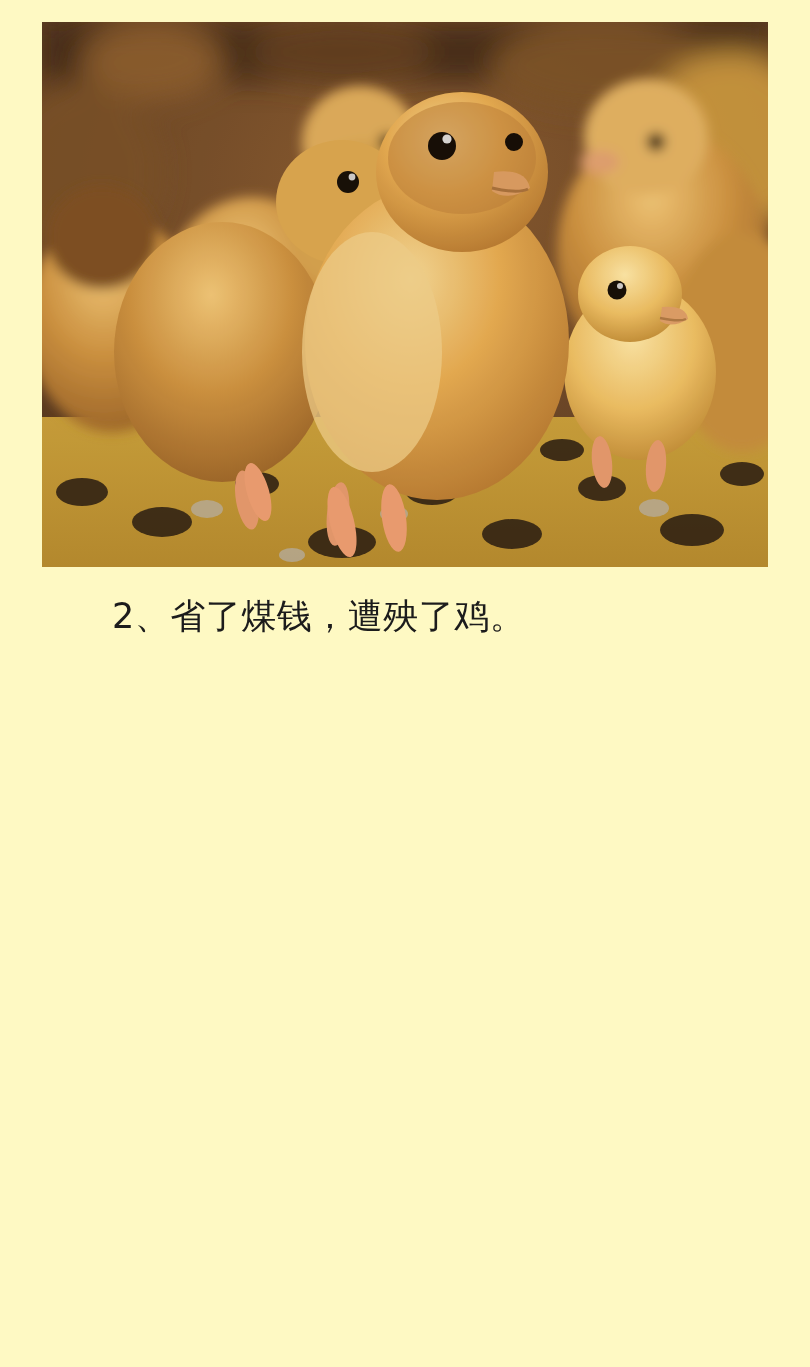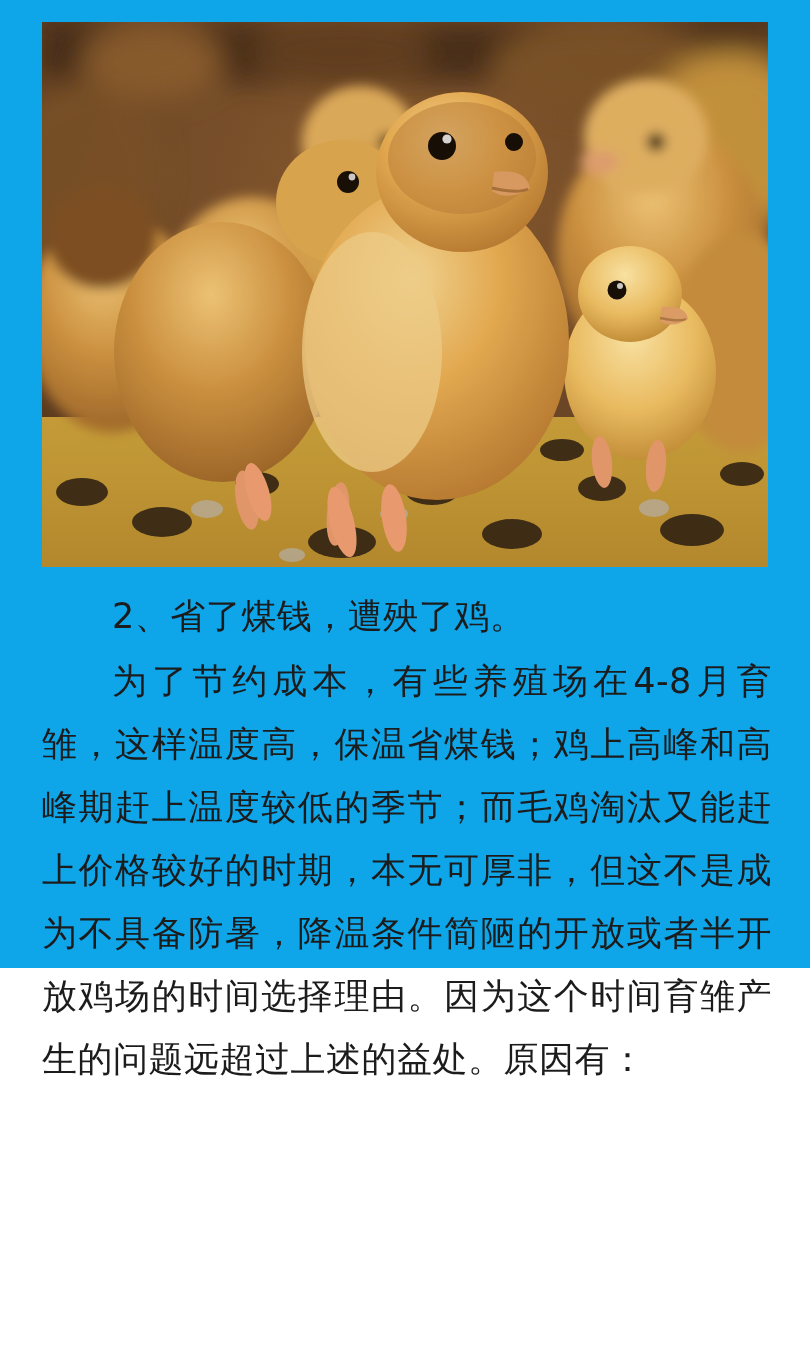--- a/index.html
+++ b/index.html
@@ -9,23 +9,23 @@
   }
   body {
     width: 810px;
     height: 1367px;
     font-family: "DejaVu Sans", "Liberation Sans", sans-serif;
     color: #1a1a1a;
     overflow: hidden;
   }
   .page {
     width: 810px;
-    height: 968px;
+    height: 1367px;
     position: relative;
-    background: #0ea5e9;
+    background: #fef9c3;
     box-sizing: border-box;
   }
   .hero-figure {
     position: absolute;
     left: 42px;
     top: 22px;
     width: 726px;
     height: 545px;
     overflow: hidden;
     background: #6b4a2a;
@@ -183,16 +183,15 @@
         <ellipse cx="300" cy="500" rx="12" ry="36" fill="#ef9f72" transform="rotate(-14 300 500)"></ellipse>
         <ellipse cx="216" cy="470" rx="11" ry="30" fill="#ef9f72" transform="rotate(-16 216 470)"></ellipse>
       </g>
 
       <rect x="0" y="0" width="726" height="545" fill="#7a4f22" opacity="0.05"></rect>
     </svg>
   </div>
 
   <div class="article-body">
     <p class="para tight">2、省了煤钱，遭殃了鸡。</p>
-    <p class="para">为了节约成本，有些养殖场在4-8月育雏，这样温度高，保温省煤钱；鸡上高峰和高峰期赶上温度较低的季节；而毛鸡淘汰又能赶上价格较好的时期，本无可厚非，但这不是成为不具备防暑，降温条件简陋的开放或者半开放鸡场的时间选择理由。因为这个时间育雏产生的问题远超过上述的益处。原因有：</p>
   </div>
 
 </div>
 
 </body></html>

